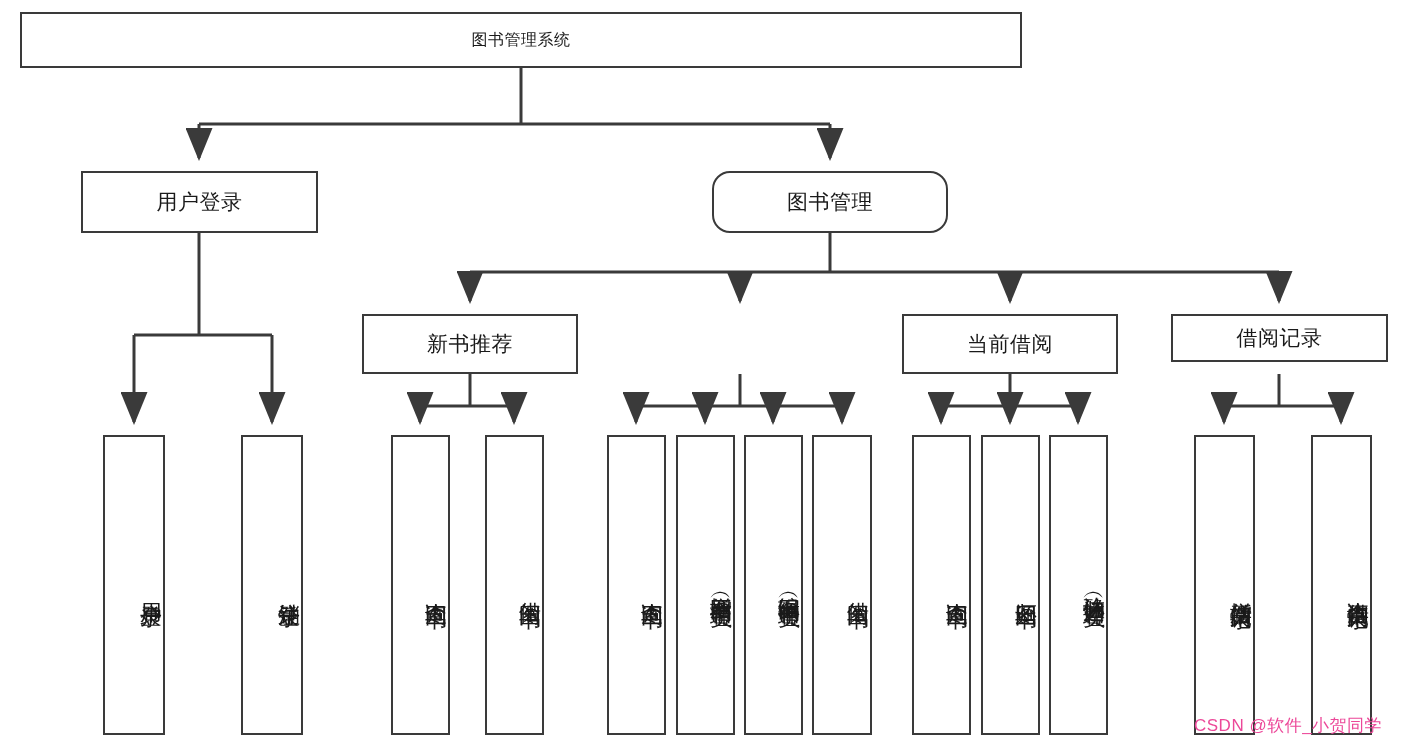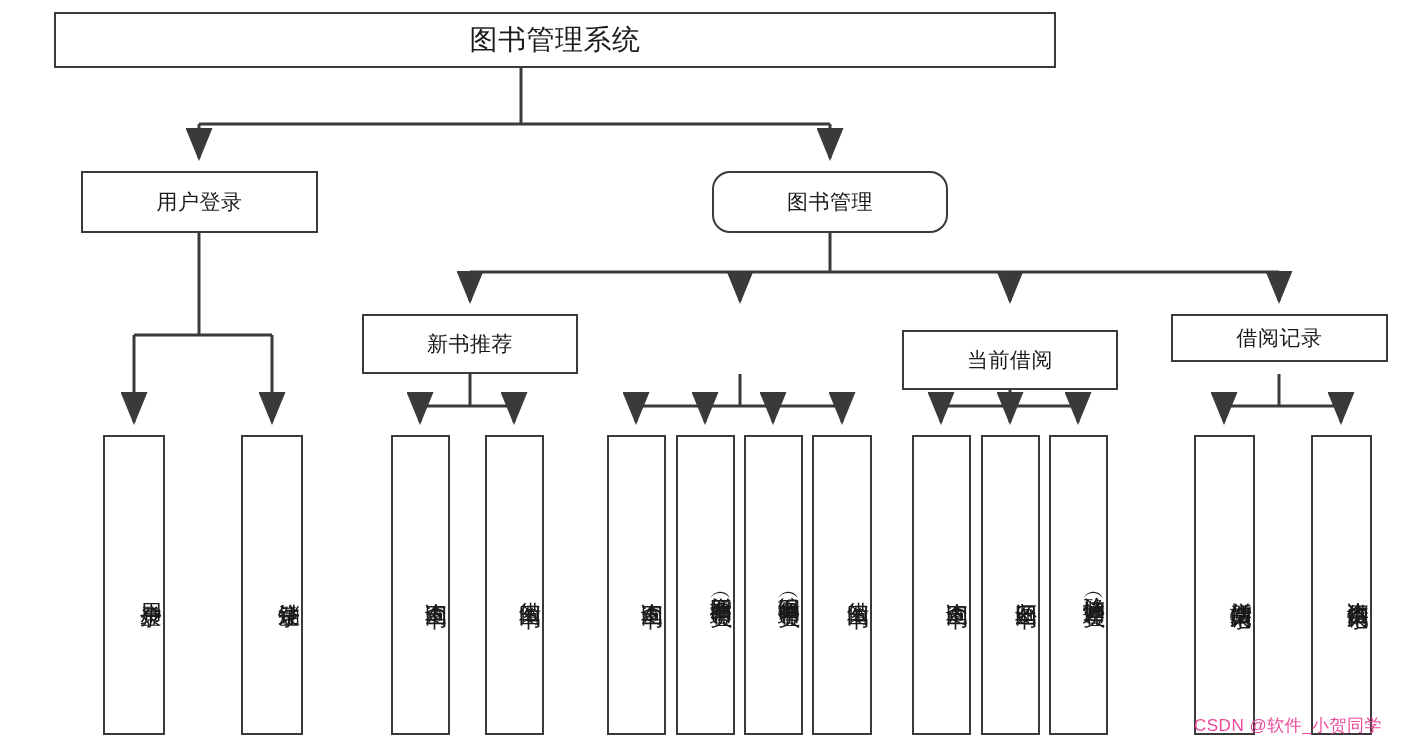--- a/index.html
+++ b/index.html
@@ -34,22 +34,21 @@
     justify-content: center;
     color: #1a1a1a;
     text-align: center;
   }
   .node-h {
     font-size: 21px;
     line-height: 1.2;
     letter-spacing: 0.5px;
   }
   .node-root {
-    font-size: 28px;
-    margin-left: 34px;
+    font-size: 16px;
   }
   .node-v {
     writing-mode: vertical-rl;
     text-orientation: upright;
     font-size: 22px;
     line-height: 1.12;
     letter-spacing: 1.5px;
     align-items: flex-start;
     justify-content: center;
     padding-top: 6px;
@@ -145,21 +144,21 @@
   <div class="node node-h" style="left: 81px; top: 171px; width: 237px; height: 62px;">
     <span>用户登录</span>
   </div>
   <div class="node node-h" style="left: 712px; top: 171px; width: 236px; height: 62px; border-radius: 18px;">
     <span>图书管理</span>
   </div>
 
   <div class="node node-h" style="left: 362px; top: 314px; width: 216px; height: 60px;">
     <span>新书推荐</span>
   </div>
-  <div class="node node-h" style="left: 902px; top: 314px; width: 216px; height: 60px; margin-top: 16px;">
+  <div class="node node-h" style="left: 902px; top: 314px; width: 216px; height: 60px;">
     <span>当前借阅</span>
   </div>
   <div class="node node-h" style="left: 1171px; top: 314px; width: 217px; height: 48px;">
     <span>借阅记录</span>
   </div>
 
   <div class="node node-v" style="left: 103px; top: 435px; width: 62px; height: 300px;">
     <span>用户登录</span>
   </div>
   <div class="node node-v" style="left: 241px; top: 435px; width: 62px; height: 300px;">

